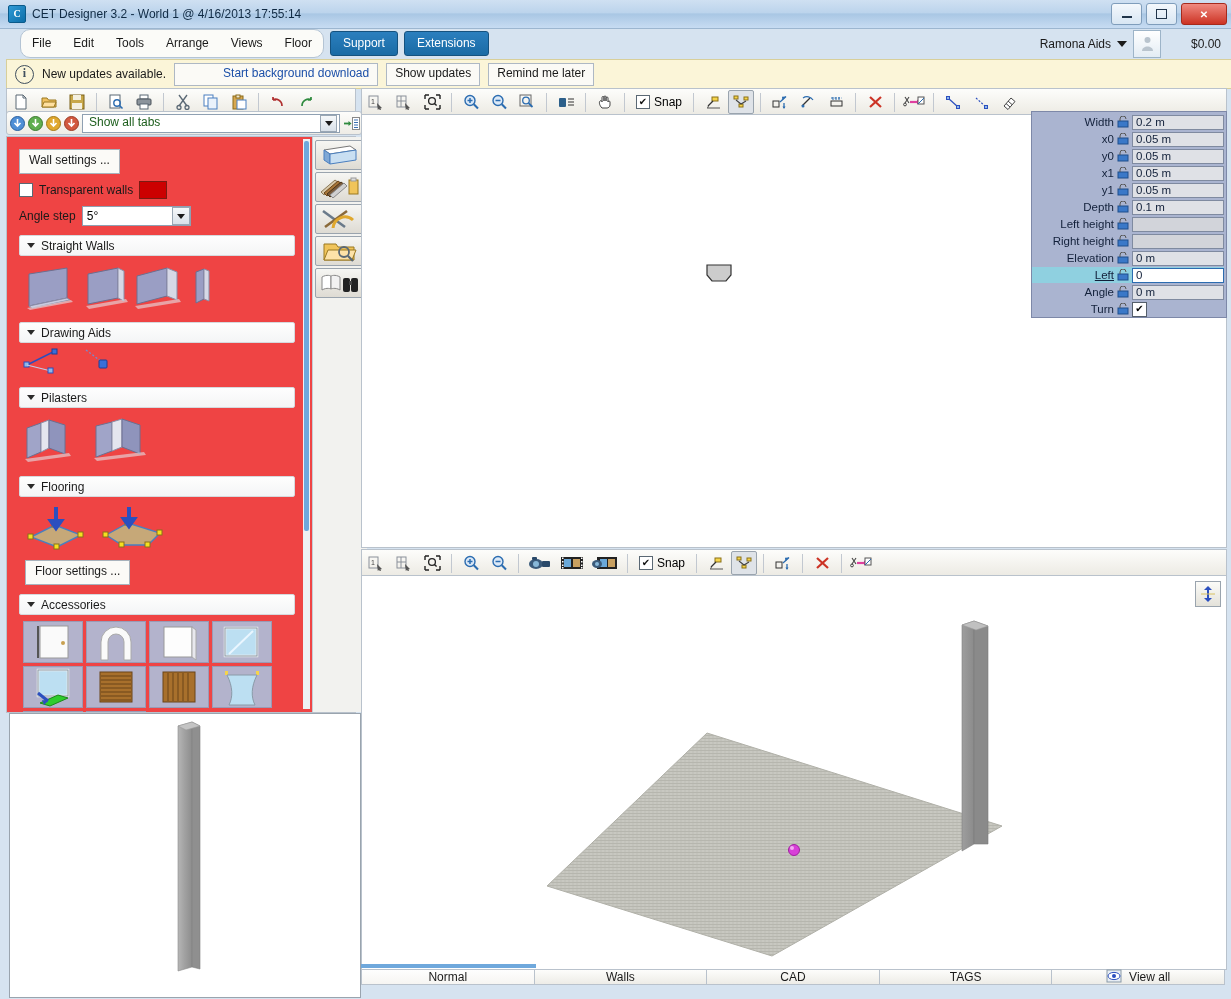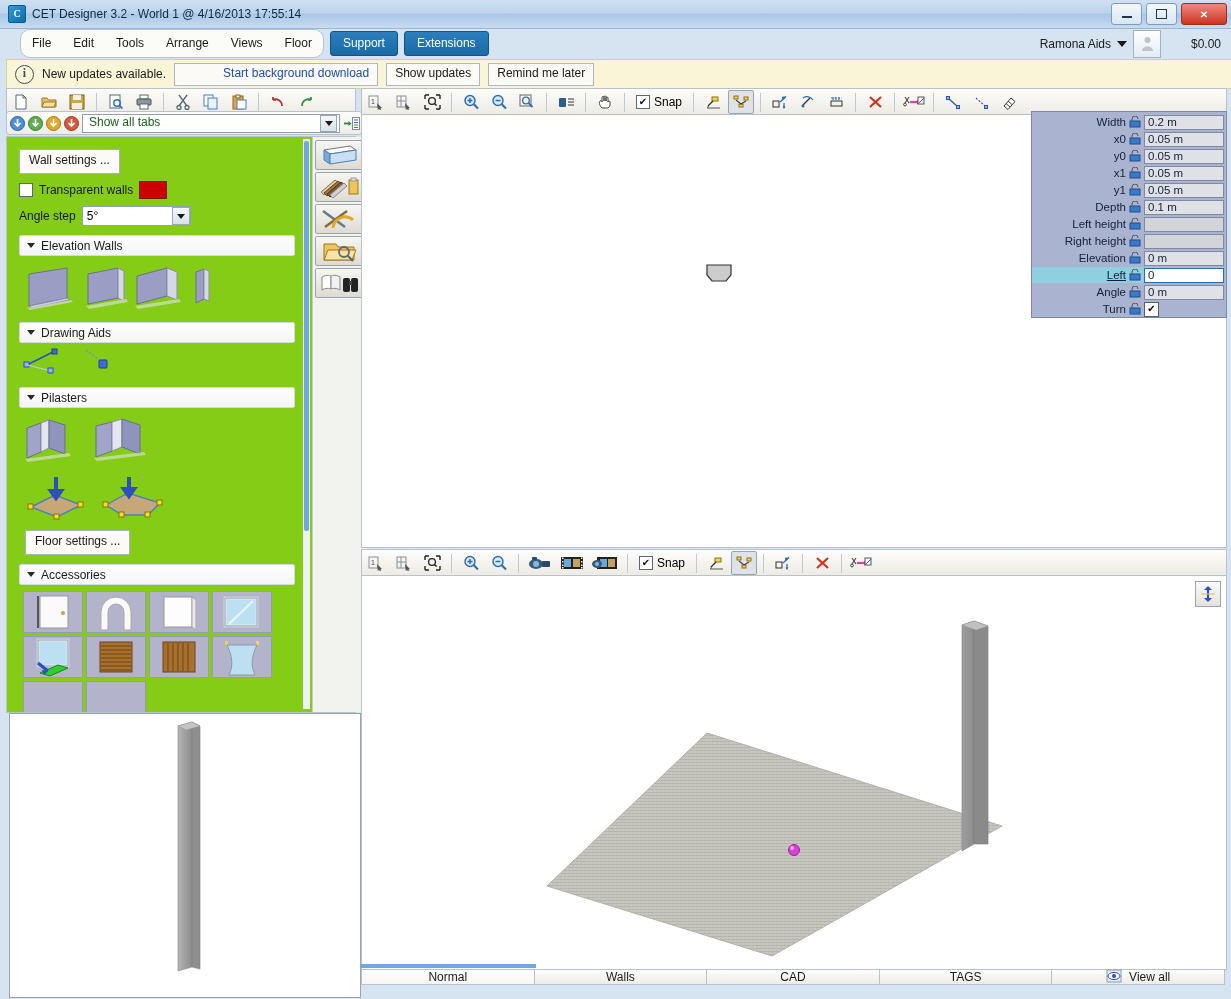--- a/index.html
+++ b/index.html
@@ -137,21 +137,21 @@
     padding: 0 2px 0 6px; font-size: 12px; color: #1c5e1c;
   }
   .select-arrow {
     width: 15px; height: 15px; background: linear-gradient(to bottom,#f6f8fa,#d9e1e9);
     border: 1px solid #9aa7b4; display:flex; align-items:center; justify-content:center;
   }
   .tri-down { width:0;height:0;border-left:4px solid transparent;border-right:4px solid transparent;border-top:5px solid #1a1a1a; }
 
   .leftpanel {
     position: absolute; left: 6px; top: 136px; width: 348px; height: 575px;
-    background: #84cc16; border: 1px solid #b9c2cc;
+    background: #ef4444; border: 1px solid #b9c2cc;
     display: flex;
   }
   .leftpanel-content {
     width: 294px; height: 575px; overflow: hidden; position: relative;
     padding: 6px 0 0 6px; box-sizing: border-box;
   }
   .lp-scroll {
     position: absolute; left: 296px; top: 2px; width: 7px; height: 570px;
     background: #eef1f4;
   }
@@ -213,21 +213,21 @@
     background: linear-gradient(to bottom,#fbfbf8,#e4e2da);
     border: 1px solid #9aa4ae; display:flex; align-items:center; justify-content:center;
   }
 
   
   .props {
     position: absolute; left: 1031px; top: 111px; width: 196px; height: 207px;
     background: #aab4d0; border: 1px solid #7d88a8;
     padding: 2px 2px 0 0; box-sizing: border-box;
   }
-  .prop-row { display: flex; align-items: center; height: 16px; margin-bottom: 1px; padding-left: 12px; }
+  .prop-row { display: flex; align-items: center; height: 16px; margin-bottom: 1px; }
   .prop-label {
     width: 82px; text-align: right; font-size: 11.5px; color: #12203a; padding-right: 3px;
   }
   .prop-row.active .prop-label { text-decoration: underline; font-weight: normal; }
   .prop-row.active { background: #8fd0e0; }
   .lock-ico { width: 12px; height: 12px; margin-right: 3px; flex: 0 0 auto; }
   .prop-field {
     flex: 1; height: 15px; background: #dfe1e6; border: 1px solid #7f8aa0;
     font-size: 11.5px; color: #12203a; padding-left: 3px; line-height: 13px;
     box-sizing: border-box; overflow: hidden; white-space: nowrap;
@@ -588,21 +588,21 @@
         <span class="combo" style="width:103px;">
           <span>5°</span>
           <span class="select-arrow" style="height:16px;width:16px;">
               <span class="tri-down"></span>
             </span>
         </span>
       </div>
 
       <div class="section">
         <span class="tri-sm"></span>
-        <span class="section-title">Elevation Walls</span>
+        <span class="section-title">Straight Walls</span>
       </div>
       <div class="thumbrow">
         <span>
           <svg width="58" height="48" viewBox="0 0 58 48">
               <polygon points="8,12 46,6 46,36 8,44" fill="#9a9ec4" stroke="#6c6f90"></polygon>
               <polygon points="8,44 46,36 49,38 11,46" fill="#c9cbe0" stroke="#8b8ea8"></polygon>
               <polygon points="8,44 11,46 11,46 8,44" fill="#ccc"></polygon>
               <polygon points="6,46 50,38 52,40 9,48" fill="#e2e2e8" opacity=".6"></polygon>
             </svg>
         </span>
@@ -666,20 +666,24 @@
         <span>
           <svg width="66" height="50" viewBox="0 0 66 50">
               <polygon points="6,12 22,8 22,37 6,43" fill="#a0a4c8" stroke="#6c6f90"></polygon>
               <polygon points="22,8 32,5 32,33 22,37" fill="#e4e5ee" stroke="#8b8ea8"></polygon>
               <polygon points="32,5 50,11 50,40 32,33" fill="#8f94bc" stroke="#6c6f90"></polygon>
               <polygon points="4,44 54,38 56,41 7,47" fill="#e2e2e8" opacity=".6"></polygon>
             </svg>
         </span>
       </div>
 
+      <div class="section">
+        <span class="tri-sm"></span>
+        <span class="section-title">Flooring</span>
+      </div>
       <div class="thumbrow">
         <span>
           <svg width="74" height="48" viewBox="0 0 74 48">
             <polygon points="10,34 34,22 60,32 36,44" fill="#c6a878" stroke="#4a7fbf" stroke-width="1.4"></polygon>
             <rect x="7" y="31" width="5" height="5" fill="#f5e020" stroke="#8a7018"></rect>
             <rect x="31" y="19" width="5" height="5" fill="#f5e020" stroke="#8a7018"></rect>
             <rect x="57" y="29" width="5" height="5" fill="#f5e020" stroke="#8a7018"></rect>
             <rect x="33" y="41" width="5" height="5" fill="#f5e020" stroke="#8a7018"></rect>
             <path d="M35 4 v18 M30 18 l5 7 5-7z" stroke="#2b4fbf" stroke-width="4" fill="#2b4fbf"></path>
           </svg>

